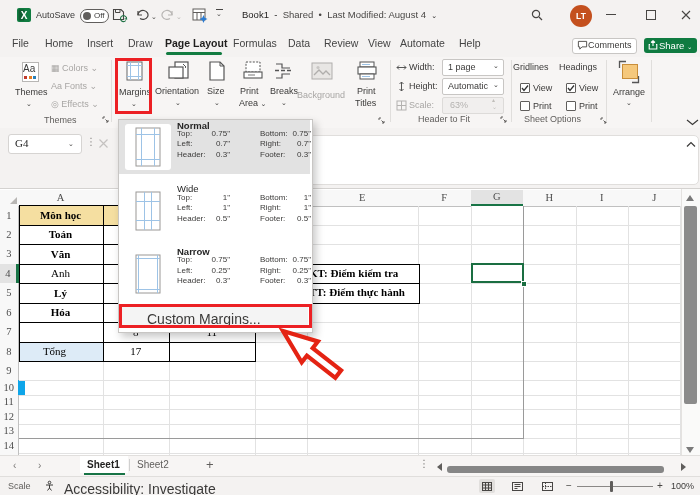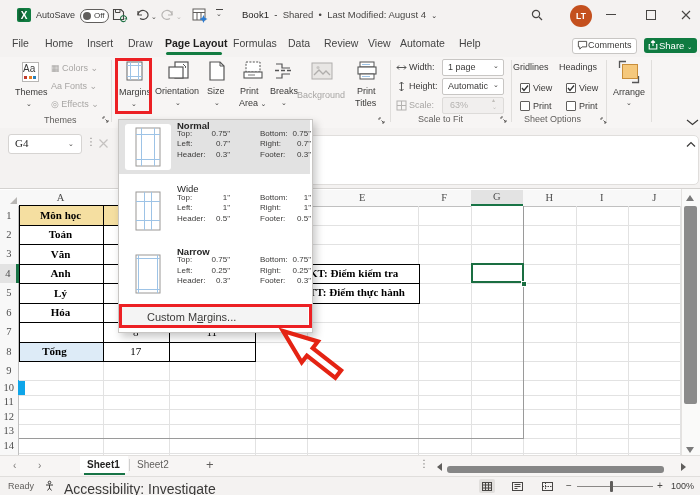--- a/index.html
+++ b/index.html
@@ -170,21 +170,21 @@
 <div class="ab" style="left:448px;top:81px;font-size:9px;color:#3b3a39">Automatic</div>
 <div class="ab" style="left:493px;top:81px;font-size:7px;color:#3b3a39">⌄</div>
 <svg class="ab" style="left:396px;top:100px" width="11" height="11" viewBox="0 0 11 11" fill="none" stroke="#b4b2b0">
       <rect x="1" y="1" width="9" height="9"></rect>
       <path d="M1 5.5h9M5.5 1v9"></path>
     </svg>
 <div class="ab dis" style="left:409px;top:100px;font-size:9px">Scale:</div>
 <div class="ab" style="left:442px;top:97px;width:60px;height:15px;background:#f1efee;border:1px solid #dddbd9;border-radius:2px"></div>
 <div class="ab" style="left:450px;top:100px;font-size:9px;color:#b4b2b0">63%</div>
 <div class="ab" style="left:492px;top:97px;font-size:6px;color:#c0beba;line-height:7px">▴<br>⌄</div>
-<div class="ab" style="left:418px;top:114px;font-size:9px;color:#605e5c">Scale to Fit</div>
+<div class="ab" style="left:418px;top:114px;font-size:9px;color:#605e5c">Header to Fit</div>
 <svg class="ab" style="left:500px;top:116px" width="7" height="7" viewBox="0 0 7 7" stroke="#605e5c" fill="none" stroke-width="1">
       <path d="M1 3V1h2M6 4v2H4M6 6L3.5 3.5"></path>
     </svg>
 <div class="ab" style="left:511px;top:60px;width:1px;height:62px;background:#e0dedc"></div>
 
 <div class="ab" style="left:513px;top:62px;font-size:9px;color:#3b3a39">Gridlines</div>
 <div class="ab" style="left:520px;top:83px;width:8px;height:8px;border:1px solid #605e5c;border-radius:1px;background:#fff"></div>
 <svg class="ab" style="left:521px;top:84px" width="8" height="8" viewBox="0 0 8 8" fill="none" stroke="#333" stroke-width="1.3">
       <path d="M1 4l2 2.5L7 1.5"></path>
     </svg>
@@ -304,24 +304,24 @@
 <div class="tb" style="left:18.5px;top:341.5px;width:236.5px;height:1px"></div>
 <div class="tb" style="left:18.5px;top:360.5px;width:236.5px;height:1px"></div>
 <div class="tb" style="left:18.5px;top:205px;width:1px;height:156.5px"></div>
 <div class="tb" style="left:102.5px;top:205px;width:1px;height:156.5px"></div>
 <div class="tb" style="left:169px;top:205px;width:1px;height:156.5px"></div>
 <div class="tb" style="left:254.5px;top:205px;width:1px;height:156.5px"></div>
 
 <div class="ab ser ctr" style="left:18.5px;top:205.5px;width:84px;height:19px;font-size:11px;font-weight:bold">Môn học</div>
 <div class="ab ser ctr" style="left:18.5px;top:224.5px;width:84px;height:19.5px;font-size:11px;font-weight:bold">Toán</div>
 <div class="ab ser ctr" style="left:18.5px;top:244px;width:84px;height:19.5px;font-size:11px;font-weight:bold">Văn</div>
-<div class="ab ser ctr" style="left:18.5px;top:263.5px;width:84px;height:19.5px;font-size:11px;font-weight:bold">Anh</div>
+<div class="ab ser ctr" style="left:18.5px;top:263.5px;width:84px;height:19.5px;font-size:11px;font-weight:normal">Anh</div>
 <div class="ab ser ctr" style="left:18.5px;top:283px;width:84px;height:19.5px;font-size:11px;font-weight:bold">Lý</div>
 <div class="ab ser ctr" style="left:18.5px;top:302.5px;width:84px;height:19.5px;font-size:11px;font-weight:bold">Hóa</div>
-<div class="ab ser ctr" style="left:18.5px;top:341.5px;width:72px;height:19.5px;font-size:11px;font-weight:bold">Tổng</div>
+<div class="ab ser ctr" style="left:18.5px;top:341.5px;width:72px;height:19.5px;font-size:11px;font-weight:normal">Tổng</div>
 <div class="ab ser ctr" style="left:102.5px;top:322px;width:66.5px;height:19.5px;font-size:11px">8</div>
 <div class="ab ser ctr" style="left:169px;top:322px;width:85.5px;height:19.5px;font-size:11px">11</div>
 <div class="ab ser ctr" style="left:102.5px;top:341.5px;width:66.5px;height:19.5px;font-size:11px">17</div>
 
 <div class="ab" style="left:306.5px;top:263.5px;width:111px;height:19px;border:1px solid #000;background:#fff"></div>
 <div class="ab ser" style="left:309px;top:266.5px;font-size:11px;font-weight:bold">KT: Điểm kiểm tra</div>
 <div class="ab" style="left:306.5px;top:283px;width:111px;height:19px;border:1px solid #000;background:#fff"></div>
 <div class="ab ser" style="left:309px;top:286px;font-size:11px;font-weight:bold">TT: Điểm thực hành</div>
 
 <div class="ab" style="left:470.5px;top:263px;width:49px;height:15.5px;border:2px solid #1a6e41;background:#fff"></div>
@@ -340,21 +340,21 @@
 <div class="ab" style="left:84px;top:472.5px;width:41px;height:2.5px;background:#187446"></div>
 <div class="ab" style="left:129px;top:459px;width:1px;height:12px;background:#d0d0d0"></div>
 <div class="ab" style="left:137px;top:459px;font-size:10px;color:#605e5c">Sheet2</div>
 <div class="ab" style="left:206px;top:457px;font-size:13px;color:#605e5c">+</div>
 <div class="ab" style="left:419px;top:458px;font-size:10px;color:#7a7876">⋮</div>
 <div class="ab" style="left:437px;top:463px;width:0;height:0;border-top:4px solid transparent;border-bottom:4px solid transparent;border-right:5px solid #605e5c"></div>
 <div class="ab" style="left:447px;top:466px;width:217px;height:6.5px;background:#868686;border-radius:3px"></div>
 <div class="ab" style="left:681px;top:463px;width:0;height:0;border-top:4px solid transparent;border-bottom:4px solid transparent;border-left:5px solid #605e5c"></div>
 
 <div class="ab" style="left:0;top:476px;width:700px;height:19px;background:#f4f2f1;border-top:1px solid #e0dedc"></div>
-<div class="ab" style="left:8px;top:481px;font-size:9px;color:#605e5c">Ready</div>
+<div class="ab" style="left:8px;top:481px;font-size:9px;color:#605e5c">Scale</div>
 <svg class="ab" style="left:44px;top:480px" width="11" height="11" viewBox="0 0 11 11" fill="none" stroke="#3b3a39">
       <circle cx="5.5" cy="2.5" r="1.3"></circle>
       <path d="M2 5h7M5.5 5v3M5.5 8l-2 2.5M5.5 8l2 2.5"></path>
     </svg>
 <div class="ab" style="left:64px;top:481px;font-size:14px;color:#3b3a39">Accessibility: Investigate</div>
 <div class="ab" style="left:479px;top:479px;width:16px;height:14px;background:#e1dfdd;border-radius:2px"></div>
 <svg class="ab" style="left:482px;top:482px" width="10" height="9" viewBox="0 0 10 9" fill="none" stroke="#484644">
       <rect x="0.5" y="0.5" width="9" height="8"></rect>
       <path d="M0.5 3h9M0.5 6h9M3.5 0.5v8M6.5 0.5v8"></path>
     </svg>
@@ -427,21 +427,21 @@
 <div class="ab" style="left:177px;top:265.5px;font-size:8px;color:#3b3a39">Left:</div>
     <div class="ab" style="left:198px;top:265.5px;width:32px;font-size:8px;color:#3b3a39;text-align:right">0.25"</div>
 <div class="ab" style="left:260px;top:265.5px;font-size:8px;color:#3b3a39">Right:</div>
     <div class="ab" style="left:287px;top:265.5px;width:24px;font-size:8px;color:#3b3a39;text-align:right">0.25"</div>
 <div class="ab" style="left:177px;top:276px;font-size:8px;color:#3b3a39">Header:</div>
     <div class="ab" style="left:198px;top:276px;width:32px;font-size:8px;color:#3b3a39;text-align:right">0.3"</div>
 <div class="ab" style="left:260px;top:276px;font-size:8px;color:#3b3a39">Footer:</div>
     <div class="ab" style="left:287px;top:276px;width:24px;font-size:8px;color:#3b3a39;text-align:right">0.3"</div>
 
 <div class="ab" style="left:122px;top:307px;width:186px;height:18px;background:#f4f4f4"></div>
-<div class="ab" style="left:147px;top:311px;font-size:11px;color:#3b3a39">Custom M<span style="text-decoration:underline">a</span>rgins...</div>
+<div class="ab" style="left:147px;top:311px;font-size:14px;color:#3b3a39">Custom M<span style="text-decoration:underline">a</span>rgins...</div>
 
 <div class="ab" style="left:114.5px;top:57.5px;width:37.5px;height:56.5px;border:3px solid #ec2024;box-sizing:border-box"></div>
 <div class="ab" style="left:119px;top:304px;width:193px;height:24px;border:3px solid #ec2024;box-sizing:border-box"></div>
 <svg class="ab" style="left:275px;top:324px" width="78" height="62" viewBox="0 0 78 62">
       <polygon points="8,7 42.9,17.5 37.7,24.2 66.1,46.4 60.3,53.8 31.9,31.6 26.7,38.3" fill="#fff" stroke="#e42313" stroke-width="4.2" stroke-linejoin="miter"></polygon>
     </svg>
 
 </div>
 
 </body></html>

